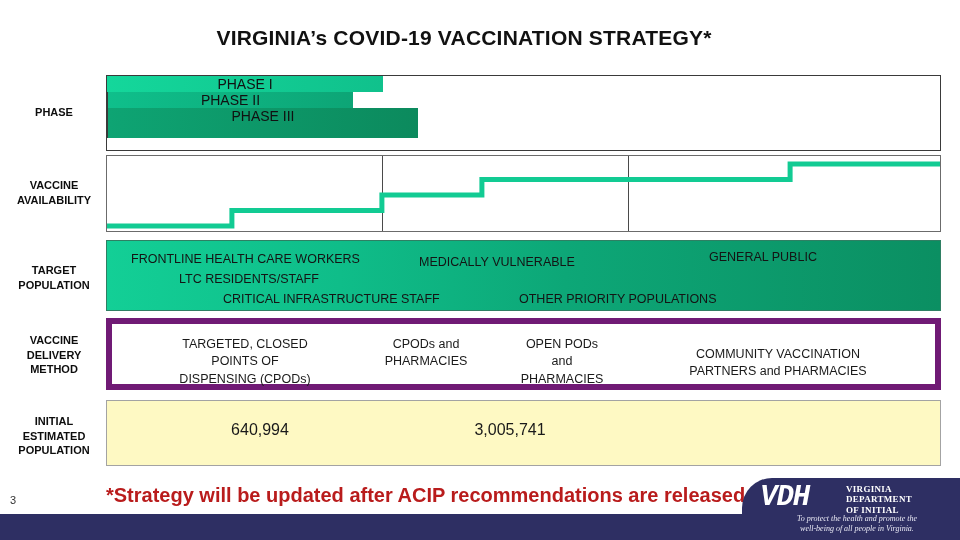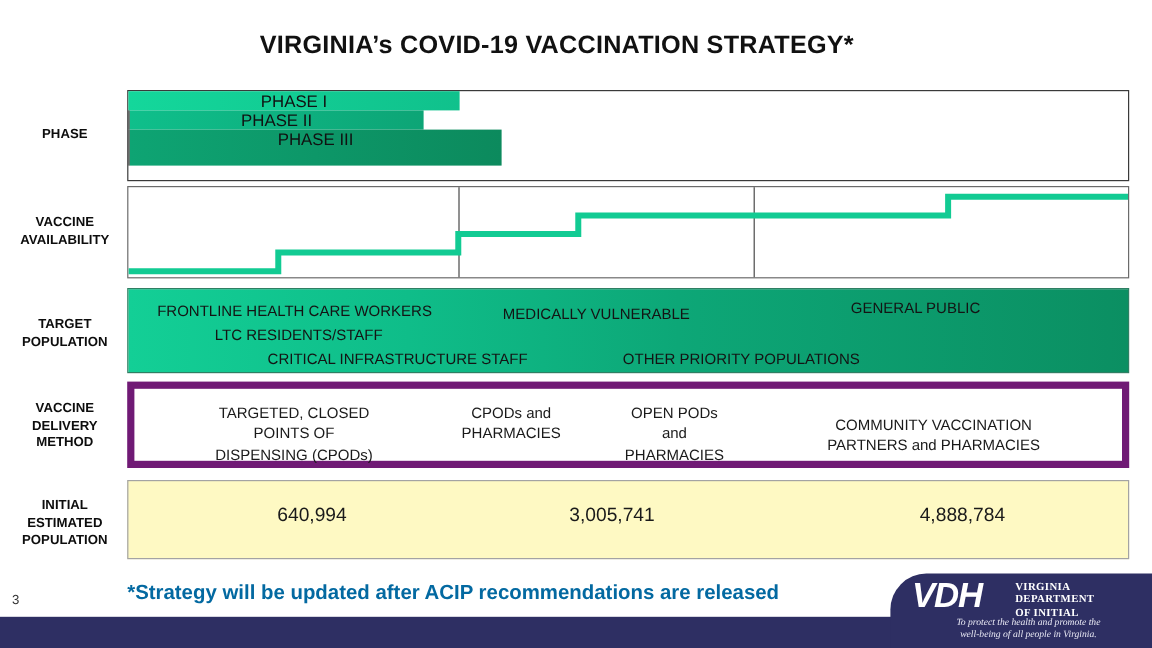--- a/index.html
+++ b/index.html
@@ -146,23 +146,23 @@
     font-size: 16px;
     color: #1a1a1a;
     white-space: nowrap;
   }
 
   
   .footnote {
     position: absolute;
     left: 106px;
     top: 484px;
-    font-size: 17px;
-    font-weight: bold;
-    color: #0369a1;
+    font-size: 20px;
+    font-weight: bold;
+    color: #b91c1c;
     white-space: nowrap;
   }
   .slide-number {
     position: absolute;
     left: 10px;
     top: 494px;
     font-size: 11px;
     color: #333333;
   }
 
@@ -189,21 +189,21 @@
     position: absolute;
     left: 18px;
     top: 5px;
     width: 196px;
     height: 52px;
   }
   .vdh-mark {
     position: absolute;
     left: 0;
     top: 0;
-    font-family: Liberation Sans, sans-serif;
+    font-family: Liberation Mono, monospace;
     font-size: 29px;
     font-weight: bold;
     font-style: italic;
     color: #ffffff;
     letter-spacing: -1px;
     line-height: 1;
     text-align: center;
   }
   .vdh-words {
     position: absolute;
@@ -306,21 +306,20 @@
 
   <div class="row-label" style="top:414px;">
     <div>INITIAL</div>
     <div>ESTIMATED</div>
     <div>POPULATION</div>
   </div>
 
   <div class="band" id="pop-band">
     <div class="pop-item" style="left:28px;  width:250px;">640,994</div>
     <div class="pop-item" style="left:278px; width:250px;">3,005,741</div>
-    <div class="pop-item" style="left:570px; width:250px;">4,888,784</div>
   </div>
 
   <div class="slide-number">3</div>
   <div class="footnote">*Strategy will be updated after ACIP recommendations are released</div>
 
   <div id="bottom-bar"></div>
   <div id="logo-plate">
     <div id="logo-inner">
       <div class="vdh-mark">VDH</div>
       <div class="vdh-words">

